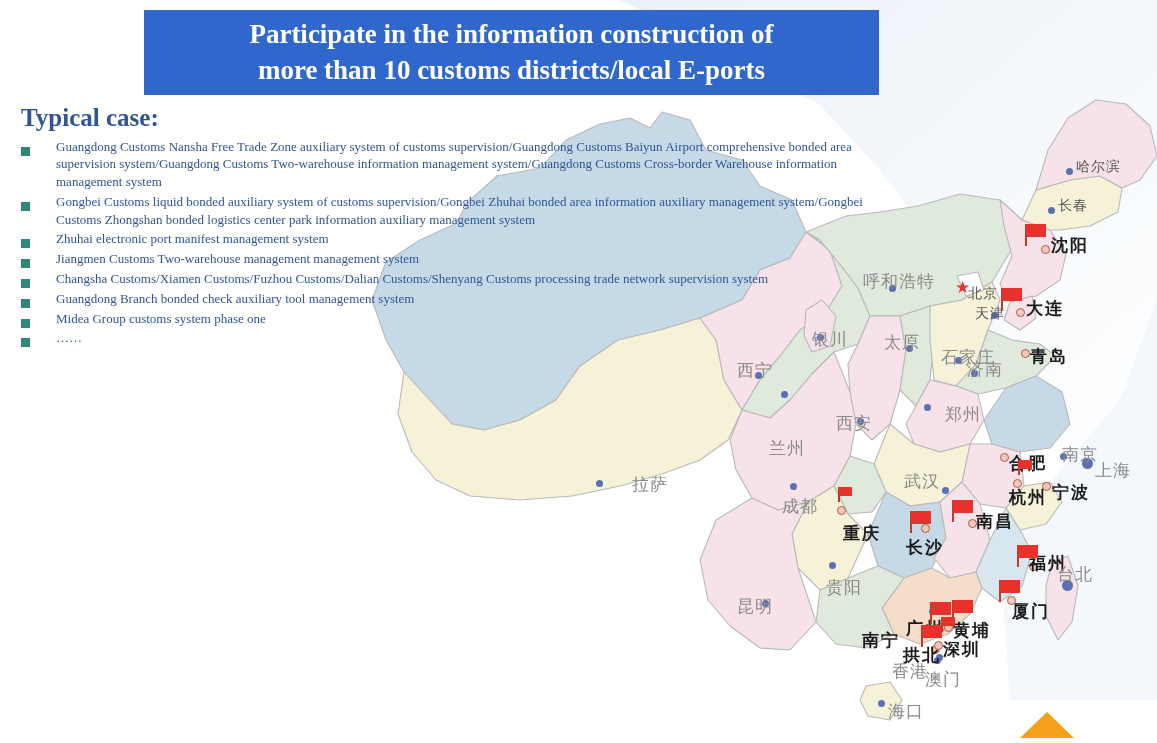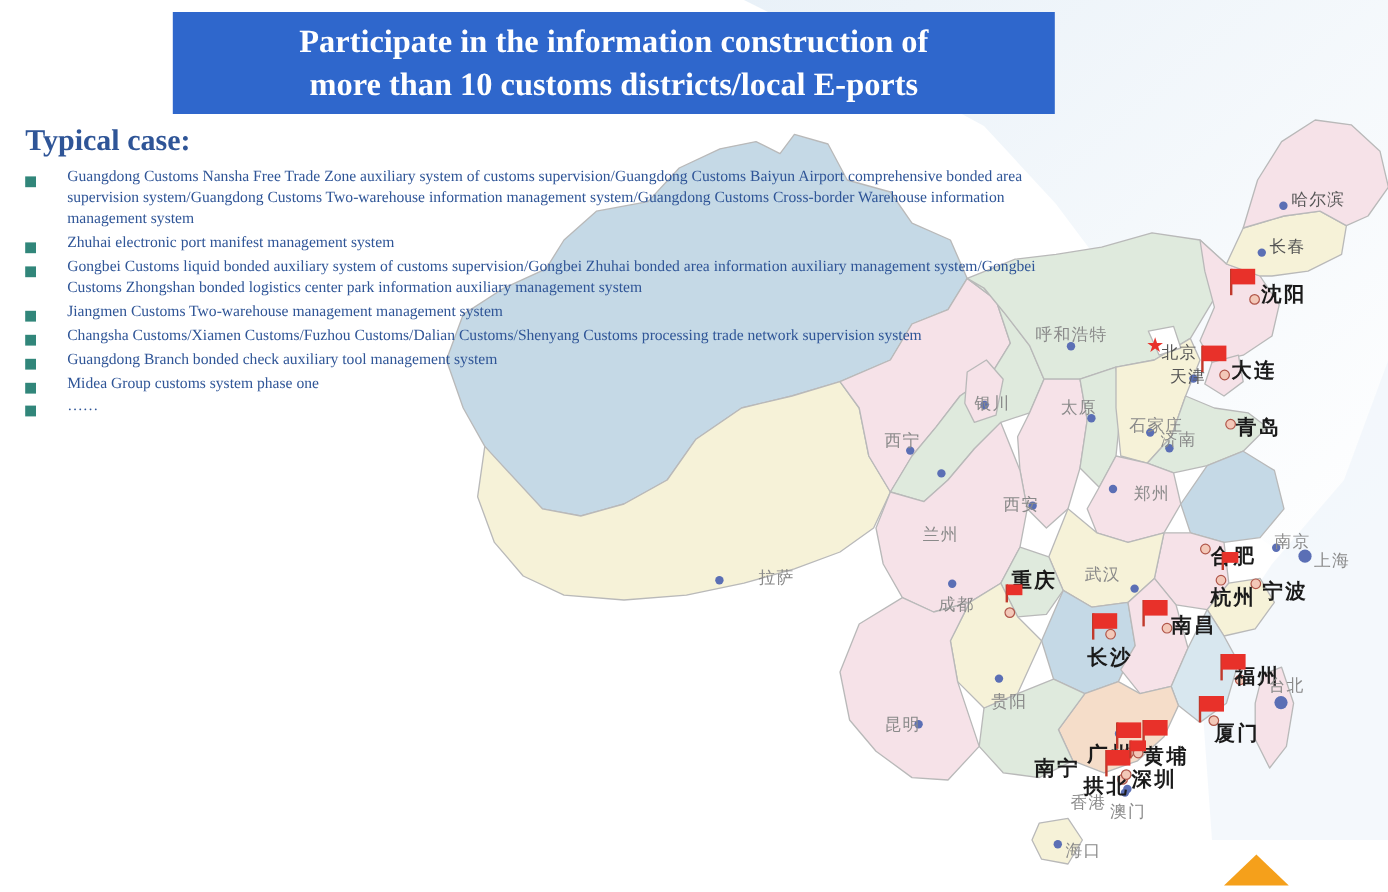--- a/index.html
+++ b/index.html
@@ -6,21 +6,21 @@
   body{
     width:1157px;height:743px;position:relative;overflow:hidden;
     background:#ffffff;
     font-family:"Liberation Serif", serif;
   }
   
   #map-layer{position:absolute;left:0;top:0;width:1157px;height:743px;z-index:1;}
   #map-layer svg{display:block;width:1157px;height:743px;}
   .city-label{
     position:absolute;z-index:3;color:#8a8a8a;
-    font-family:"DejaVu Sans", sans-serif;font-size:14px;white-space:nowrap;
+    font-family:"DejaVu Sans", sans-serif;font-size:17px;white-space:nowrap;
     letter-spacing:1px;
   }
   .city-label.major{color:#1a1a1a;font-size:17px;font-weight:bold;letter-spacing:2px;}
   .city-label.mid{color:#555;font-size:14px;}
   .city-dot{position:absolute;z-index:3;width:7px;height:7px;border-radius:50%;background:#5b6fb5;}
   .city-dot.big{width:11px;height:11px;}
   .city-dot.hollow{width:7px;height:7px;border-radius:50%;background:#f3c8b8;border:1.5px solid #b0564a;}
   .flag{position:absolute;z-index:4;}
   .flag .pole{position:absolute;left:0;top:0;width:1.6px;height:22px;background:#c0392b;}
   .flag .cloth{position:absolute;left:1px;top:0;width:20px;height:13px;background:#e8312a;}
@@ -198,21 +198,21 @@
       <div class="city-label " style="left: 836px; top: 412px;">西安</div>
       <div class="city-label " style="left: 945px; top: 403px;">郑州</div>
       <div class="city-label " style="left: 1062px; top: 443px;">南京</div>
       <div class="city-label " style="left: 1095px; top: 459px;">上海</div>
       <div class="city-label major" style="left: 1009px; top: 452px;">合肥</div>
       <div class="city-label " style="left: 904px; top: 470px;">武汉</div>
       <div class="city-label major" style="left: 1009px; top: 486px;">杭州</div>
       <div class="city-label major" style="left: 1052px; top: 481px;">宁波</div>
       <div class="city-label " style="left: 632px; top: 473px;">拉萨</div>
       <div class="city-label " style="left: 782px; top: 495px;">成都</div>
-      <div class="city-label major" style="left: 843px; top: 472px;">重庆</div>
+      <div class="city-label major" style="left: 843px; top: 522px;">重庆</div>
       <div class="city-label major" style="left: 906px; top: 536px;">长沙</div>
       <div class="city-label major" style="left: 976px; top: 510px;">南昌</div>
       <div class="city-label major" style="left: 1029px; top: 552px;">福州</div>
       <div class="city-label " style="left: 1057px; top: 563px;">台北</div>
       <div class="city-label major" style="left: 1012px; top: 600px;">厦门</div>
       <div class="city-label " style="left: 826px; top: 576px;">贵阳</div>
       <div class="city-label " style="left: 737px; top: 595px;">昆明</div>
       <div class="city-label major" style="left: 862px; top: 629px;">南宁</div>
       <div class="city-label major" style="left: 906px; top: 617px;">广州</div>
       <div class="city-label major" style="left: 953px; top: 619px;">黄埔</div>
@@ -281,21 +281,21 @@
   <div class="t">
     <span>Participate in the information construction of</span><br>
     <span>more than 10 customs districts/local E-ports</span>
   </div>
 </div>
 
 <div id="content">
   <div id="typical-case">Typical case:</div>
   <ul class="case-list">
       <li><span class="sq"></span><span>Guangdong Customs Nansha Free Trade Zone auxiliary system of customs supervision/Guangdong Customs Baiyun Airport comprehensive bonded area supervision system/Guangdong Customs Two-warehouse information management system/Guangdong Customs Cross-border Warehouse information management system</span></li>
+      <li><span class="sq"></span><span>Gongbei Customs liquid bonded  auxiliary system of customs supervision/Gongbei Zhuhai bonded area information auxiliary management system/Gongbei Customs Zhongshan bonded logistics center park information auxiliary management system</span></li>
       <li><span class="sq"></span><span>Zhuhai electronic port manifest management system</span></li>
-      <li><span class="sq"></span><span>Gongbei Customs liquid bonded  auxiliary system of customs supervision/Gongbei Zhuhai bonded area information auxiliary management system/Gongbei Customs Zhongshan bonded logistics center park information auxiliary management system</span></li>
       <li><span class="sq"></span><span>Jiangmen Customs Two-warehouse management management system</span></li>
       <li><span class="sq"></span><span>Changsha Customs/Xiamen Customs/Fuzhou Customs/Dalian Customs/Shenyang Customs processing trade network supervision system</span></li>
       <li><span class="sq"></span><span>Guangdong Branch bonded check auxiliary tool management system</span></li>
       <li><span class="sq"></span><span>Midea Group customs system phase one</span></li>
       <li><span class="sq"></span><span>……</span></li>
     </ul>
 </div>
 
 </body></html>

